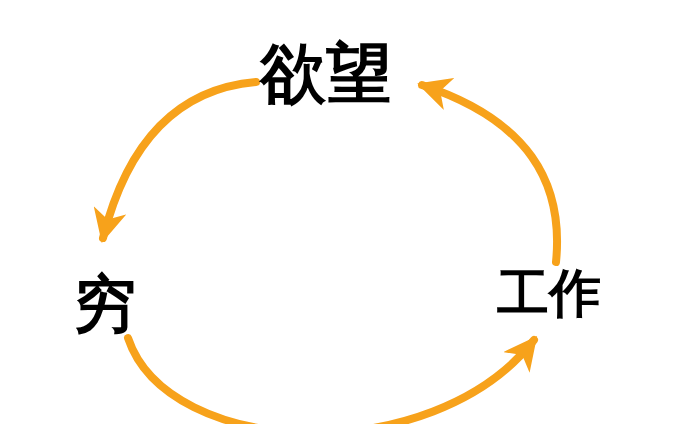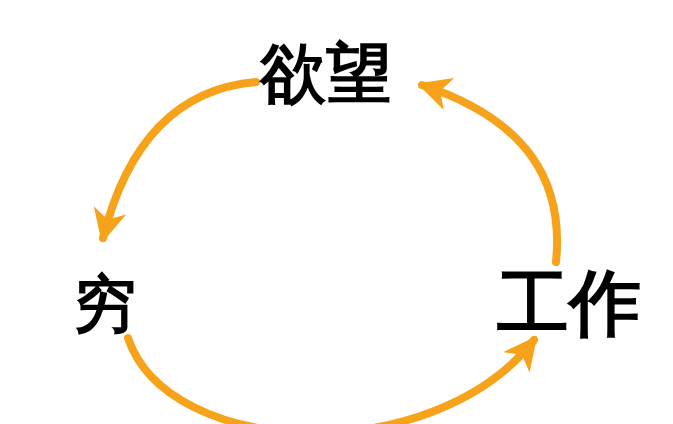--- a/index.html
+++ b/index.html
@@ -42,21 +42,21 @@
     font-size: 63px;
   }
   .label-poor {
     left: 74px;
     top: 241px;
     font-size: 62px;
   }
   .label-work {
     left: 497px;
     top: 235px;
-    font-size: 72px;
+    font-size: 52px;
   }
 </style>
 </head>
 <body>
 
 <div class="canvas">
 
   <svg class="arrow-layer" viewBox="0 0 673 424" xmlns="http://www.w3.org/2000/svg">
     <defs>
       <marker id="stealth-arrow" viewBox="0 0 10 10" refX="8.5" refY="5" markerWidth="4.2" markerHeight="4.2" orient="auto" markerUnits="strokeWidth">

